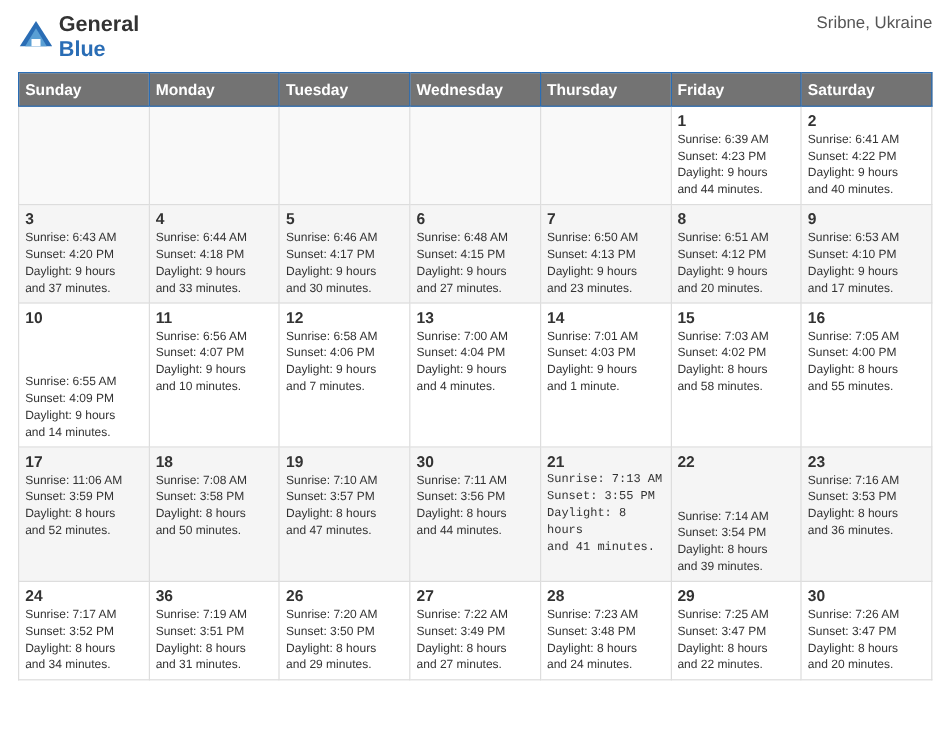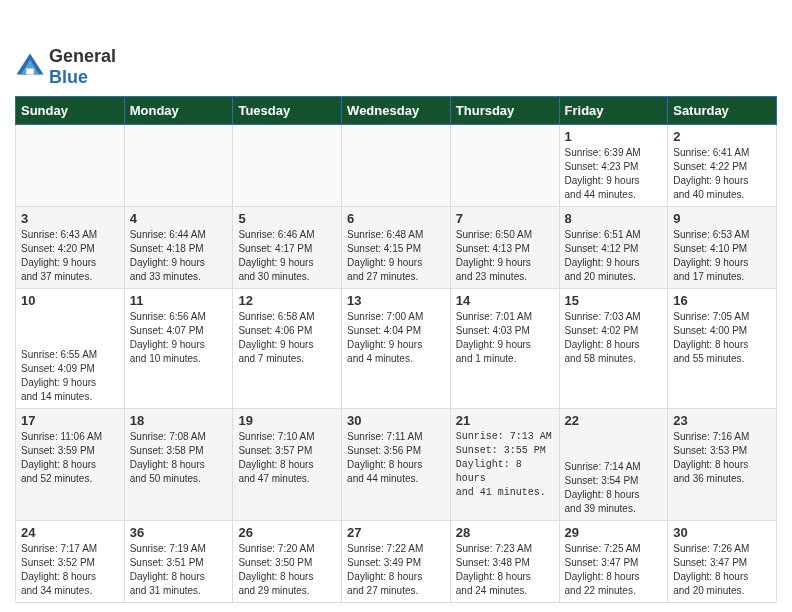--- a/index.html
+++ b/index.html
@@ -1,28 +1,28 @@
 <!DOCTYPE html>
 <html><head>
   <meta charset="utf-8">
   <style>
     * { box-sizing: border-box; margin: 0; padding: 0; }
     body { font-family: Arial, sans-serif; background: #fff; width: 792px; min-height: 612px; }
     .page { width: 792px; padding: 10px 15px; }
     .header { display: flex; justify-content: space-between; align-items: flex-start; margin-bottom: 8px; }
-    .logo { display: flex; align-items: center; margin-top: 36px; }
+    .logo { display: flex; align-items: center; }
     .logo-text { display: flex; flex-direction: column; }
     .logo-general { font-size: 18px; font-weight: bold; color: #333; }
     .logo-blue { font-size: 18px; font-weight: bold; color: #2a6db5; }
     .logo-icon { width: 30px; height: 30px; margin-right: 4px; }
     .title-block { text-align: right; }
     .month-title { font-size: 36px; font-weight: normal; color: #333; }
     .subtitle { font-size: 14px; color: #555; }
     table { width: 100%; border-collapse: collapse; table-layout: fixed; }
-    th { background: #14532d; color: #fff; text-align: left; padding: 6px 5px; font-size: 13px; font-weight: bold; border: 1px solid #2a6db5; }
+    th { background: #737373; color: #fff; text-align: left; padding: 6px 5px; font-size: 13px; font-weight: bold; border: 1px solid #2a6db5; }
     td { vertical-align: top; padding: 4px 5px; font-size: 10.5px; color: #333; border: 1px solid #ddd; height: 80px; background: #fff; }
     td.empty { background: #f9f9f9; }
     .day-num { font-size: 13px; font-weight: bold; display: block; margin-bottom: 2px; }
     .day-info { font-size: 10px; line-height: 1.4; color: #333; }
     tr:nth-child(even) td:not(.empty) { background: #f5f5f5; }
     tr:nth-child(odd) td:not(.empty) { background: #fff; }
   </style>
 </head>
 <body>
 
@@ -33,20 +33,21 @@
         <polygon points="20,2 38,30 2,30" fill="#2a6db5"></polygon>
         <polygon points="20,10 32,30 8,30" fill="#5a9fd4"></polygon>
         <rect x="15" y="22" width="10" height="8" fill="#fff"></rect>
       </svg>
       <div class="logo-text">
         <span class="logo-general">General</span>
         <span class="logo-blue">Blue</span>
       </div>
     </div>
     <div class="title-block">
+      <div class="subtitle">Sribne, Ukraine</div>
     </div>
   </div>
 
   <table>
     <thead>
       <tr>
         <th>Sunday</th>
         <th>Monday</th>
         <th>Tuesday</th>
         <th>Wednesday</th>

